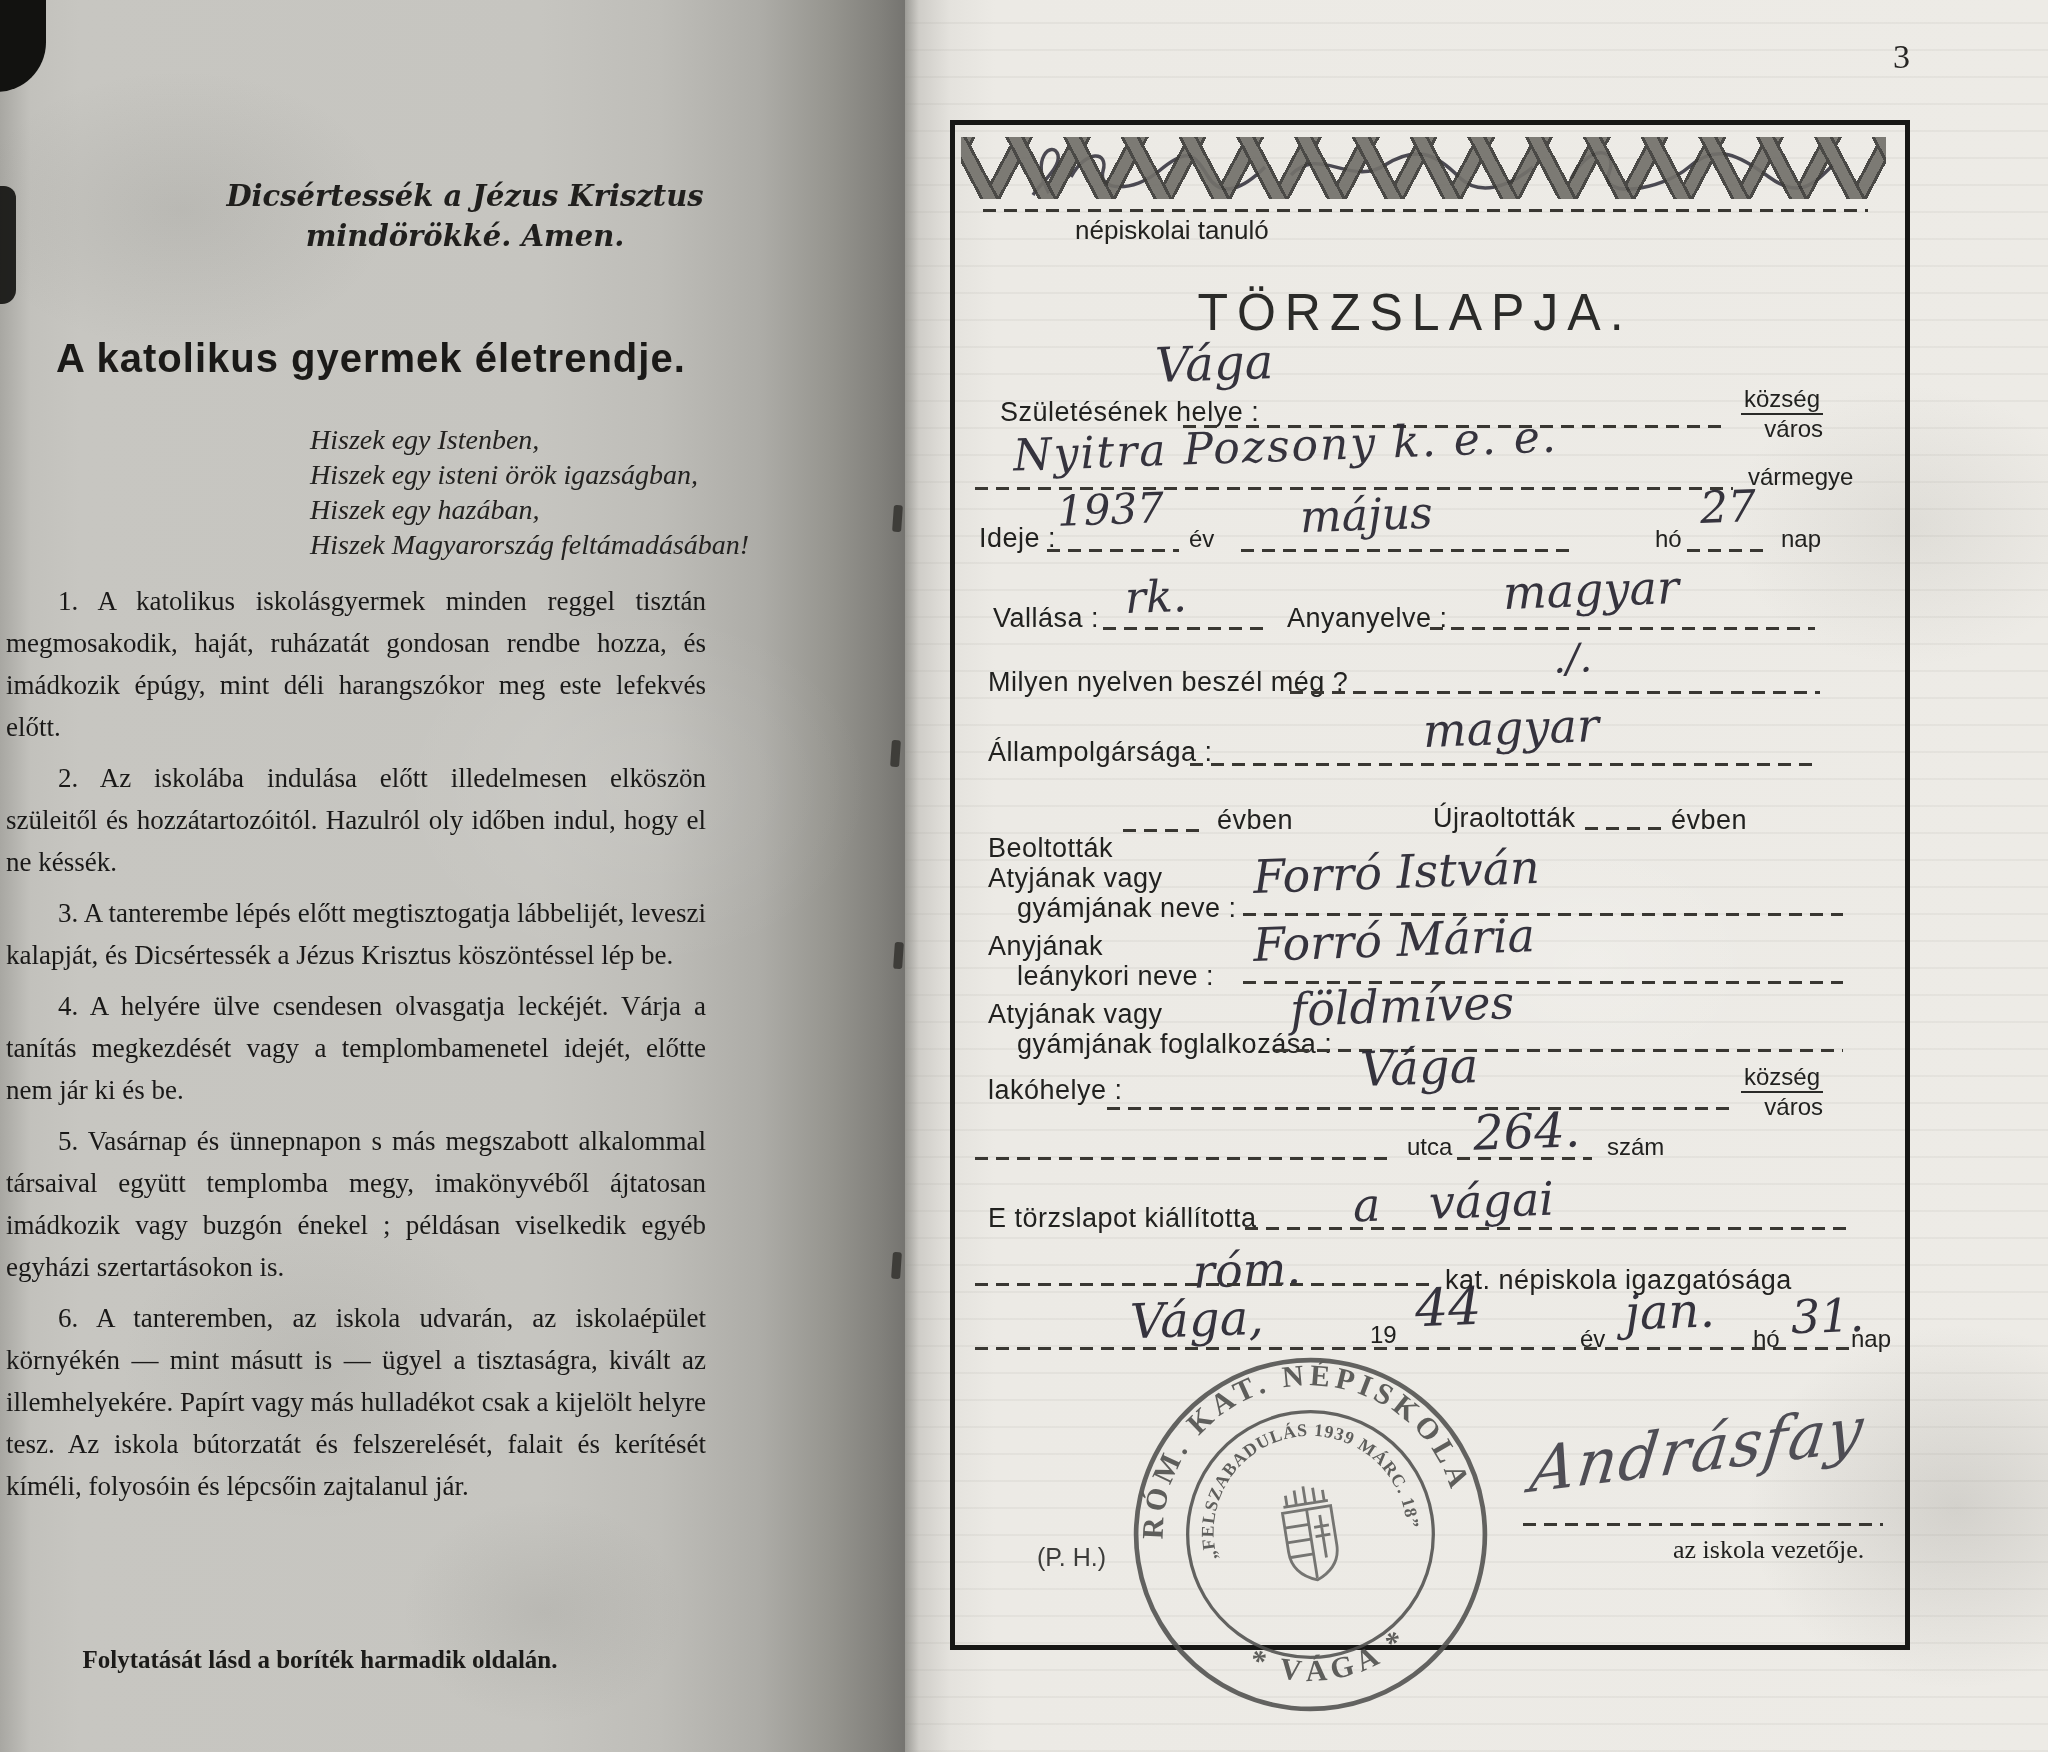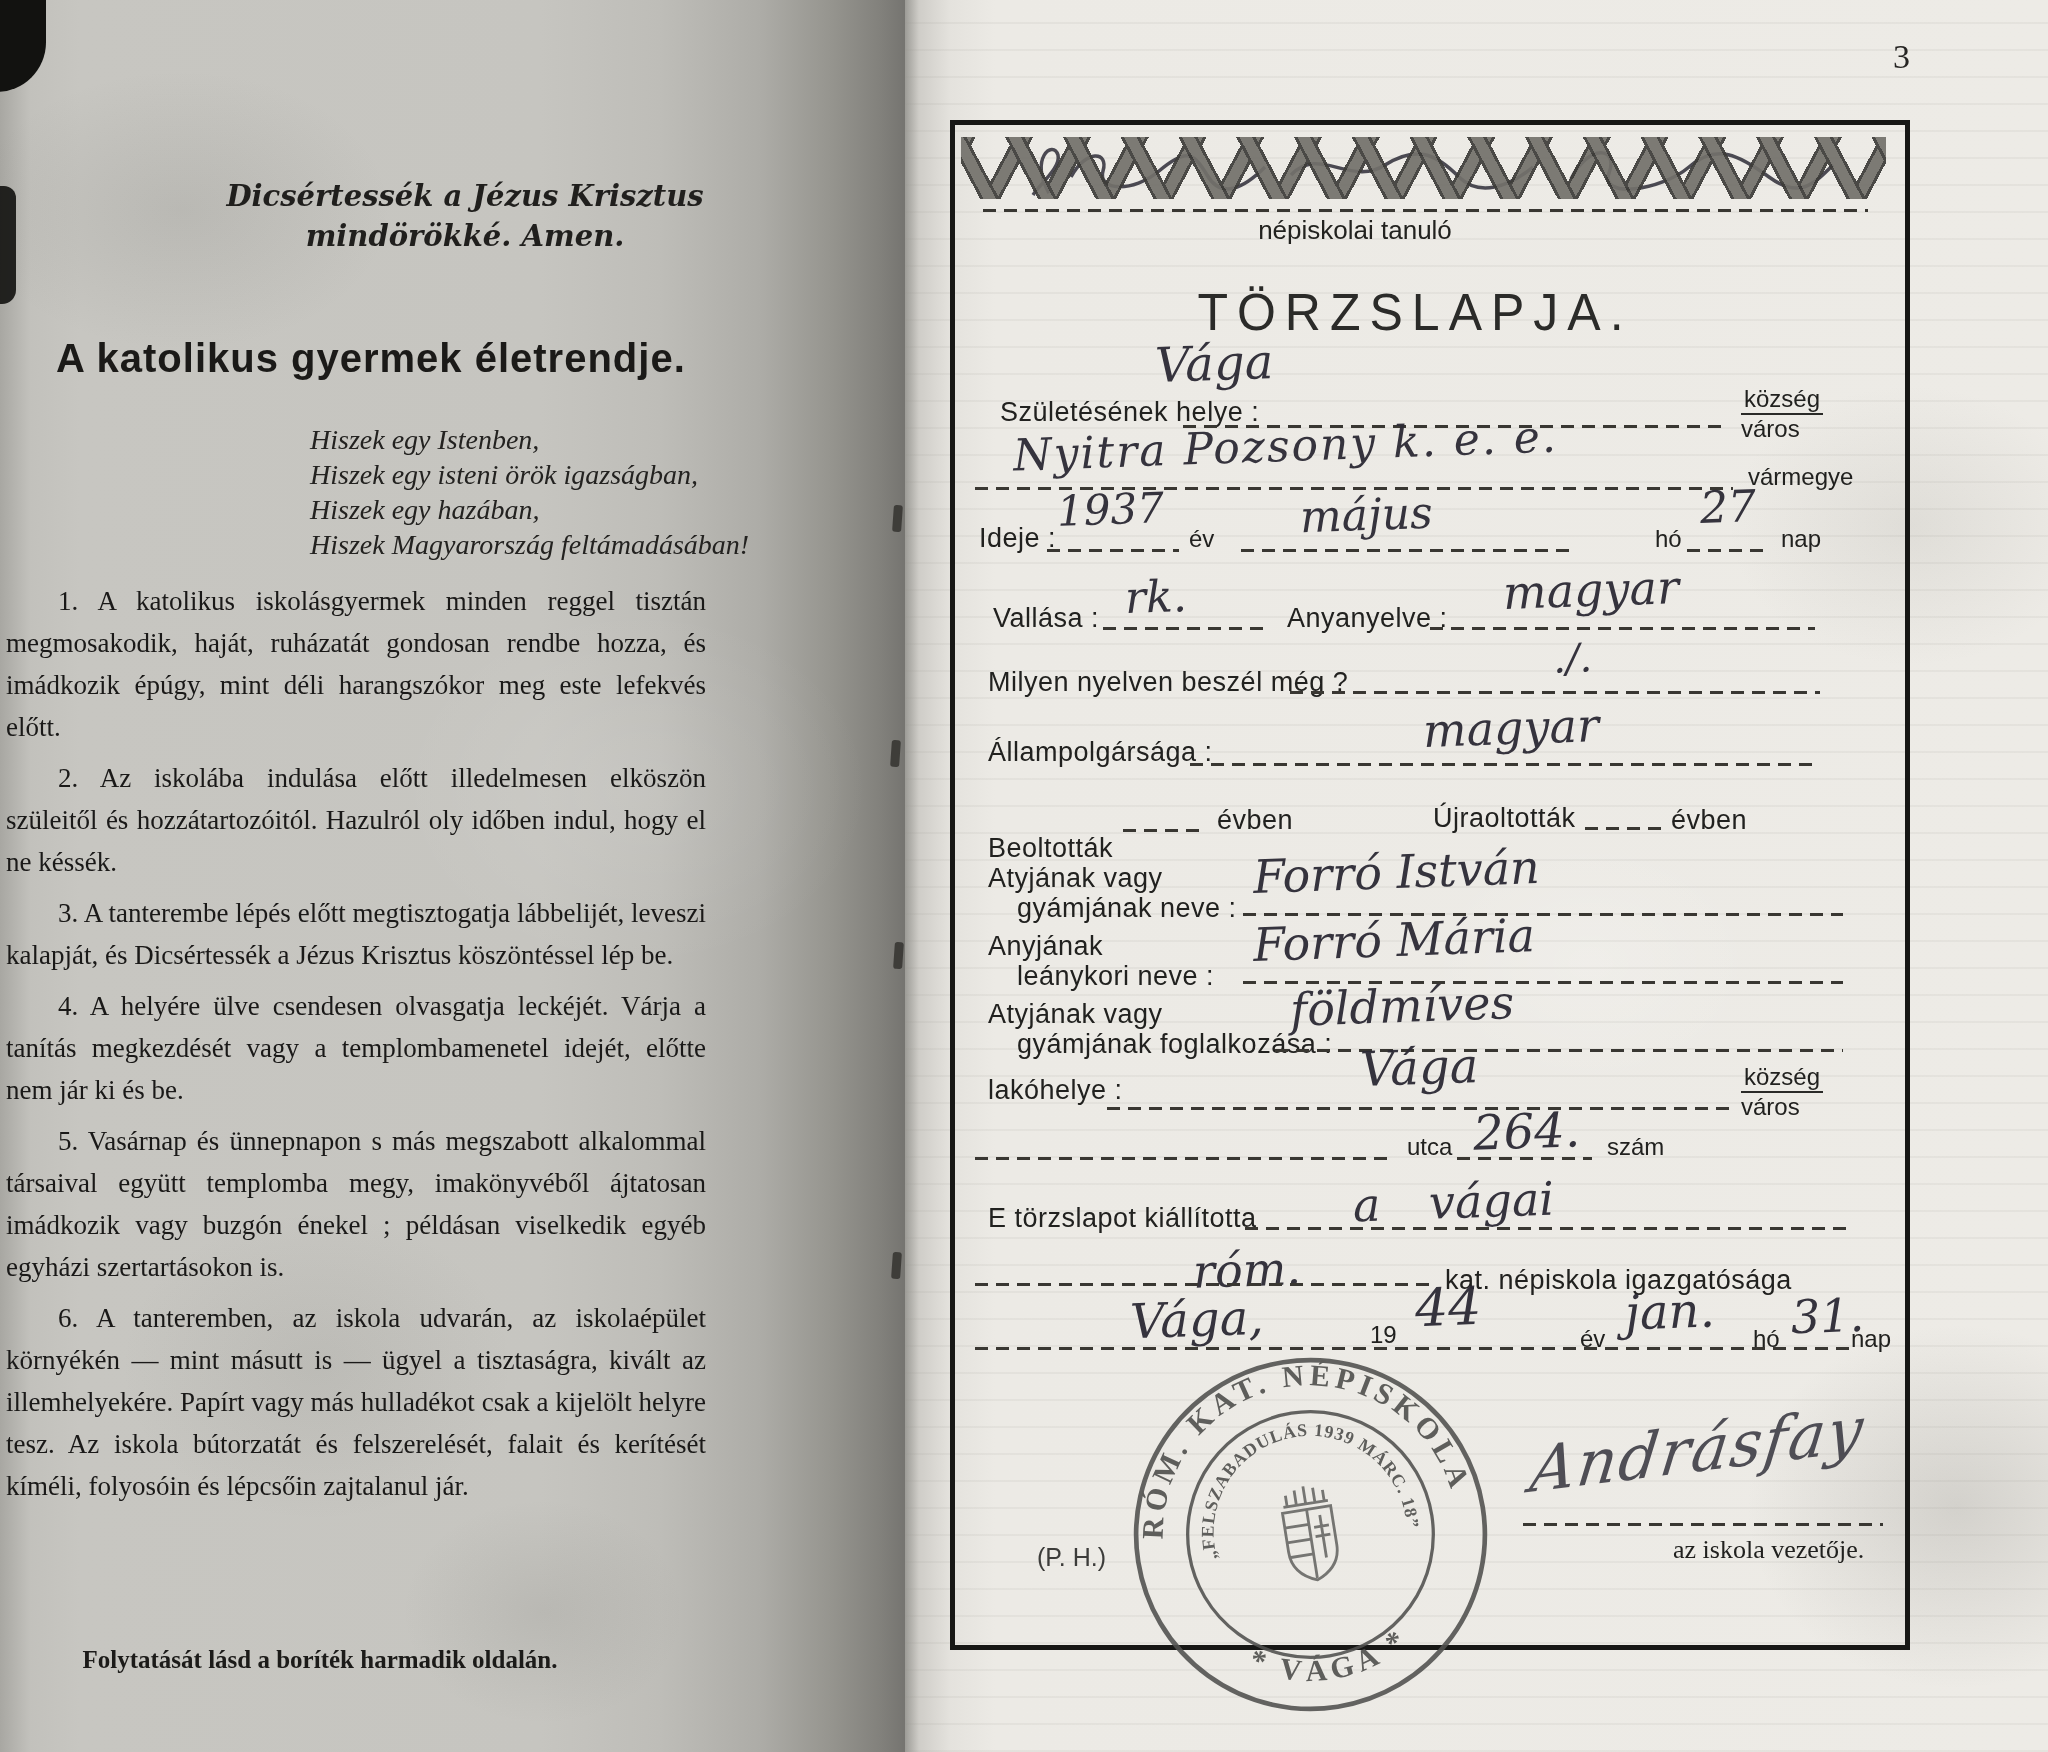--- a/index.html
+++ b/index.html
@@ -77,34 +77,34 @@
   .redact-band svg{position:absolute;left:0;top:0;}
   .hatch{
     position:absolute;inset:0;
     background:
       repeating-linear-gradient(62deg,transparent 0 17px,#3d3c39 17px 20px,#73716b 20px 31px,#3d3c39 31px 34px,transparent 34px 51px),
       repeating-linear-gradient(-62deg,transparent 0 17px,#3d3c39 17px 20px,#73716b 20px 31px,#3d3c39 31px 34px,transparent 34px 51px);
     opacity:.92;
   }
   .lbl{position:absolute;font-family:"Liberation Sans",sans-serif;font-size:27px;color:#21211f;letter-spacing:.5px;white-space:nowrap;}
   .unit{position:absolute;font-family:"Liberation Sans",sans-serif;font-size:24px;color:#21211f;white-space:nowrap;}
-  .stack{position:absolute;display:flex;flex-direction:column;align-items:flex-start;font-family:"Liberation Sans",sans-serif;font-size:24px;color:#21211f;line-height:27px;}
+  .stack{position:absolute;display:flex;flex-direction:column;align-items:flex-end;font-family:"Liberation Sans",sans-serif;font-size:24px;color:#21211f;line-height:27px;}
   .stack .top{border-bottom:2px solid #2a2a28;padding:0 3px 1px 3px;}
   .dash{position:absolute;height:3px;background:repeating-linear-gradient(90deg,#393732 0 13px,transparent 13px 21px);}
   .hw{
     position:absolute;font-family:"DejaVu Serif",serif;font-style:italic;
     color:#2c2a35;white-space:nowrap;transform:rotate(-2deg);opacity:.95;
   }
   .form-title{
     position:absolute;left:0;top:158px;width:920px;text-align:center;
     font-family:"Liberation Sans",sans-serif;font-size:50px;letter-spacing:9px;
     color:#2b2b29;transform:scaleY(1.04);
   }
   .student-type{
-    position:absolute;left:120px;top:90px;width:560px;text-align:center;
+    position:absolute;left:120px;top:90px;width:560px;text-align:left;
     font-family:"Liberation Sans",sans-serif;font-size:26px;color:#22221f;
   }
   .signature-name{
     position:absolute;left:575px;top:1288px;
     font-family:"DejaVu Serif",serif;font-style:italic;font-size:62px;color:#3a3942;
     transform:rotate(-7deg) skewX(-14deg);opacity:.88;letter-spacing:2px;white-space:nowrap;
   }
   .sig-label{position:absolute;left:678px;top:1410px;font-family:Liberation Serif, serif;font-size:26px;color:#21211f;white-space:nowrap;margin-left:40px;}
   .ph-mark{position:absolute;left:82px;top:1418px;font-family:"Liberation Sans",sans-serif;font-size:25px;color:#3c3c3a;white-space:nowrap;}
   .stamp{position:absolute;left:168px;top:1222px;width:375px;height:375px;opacity:.88;}

